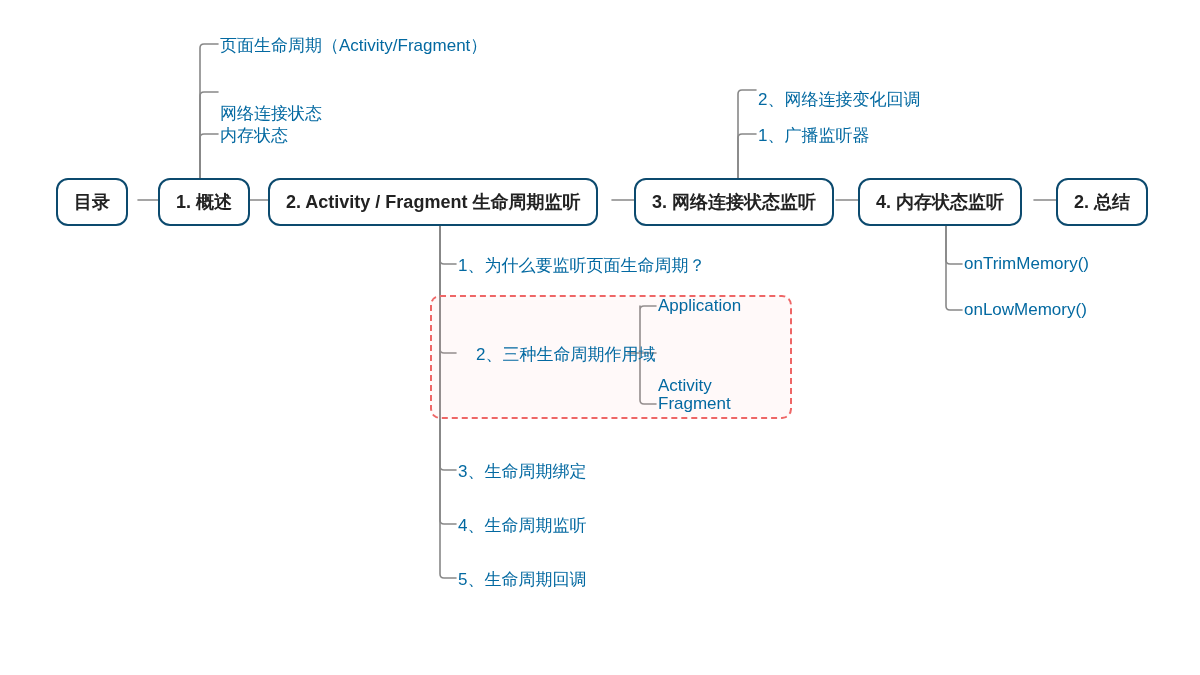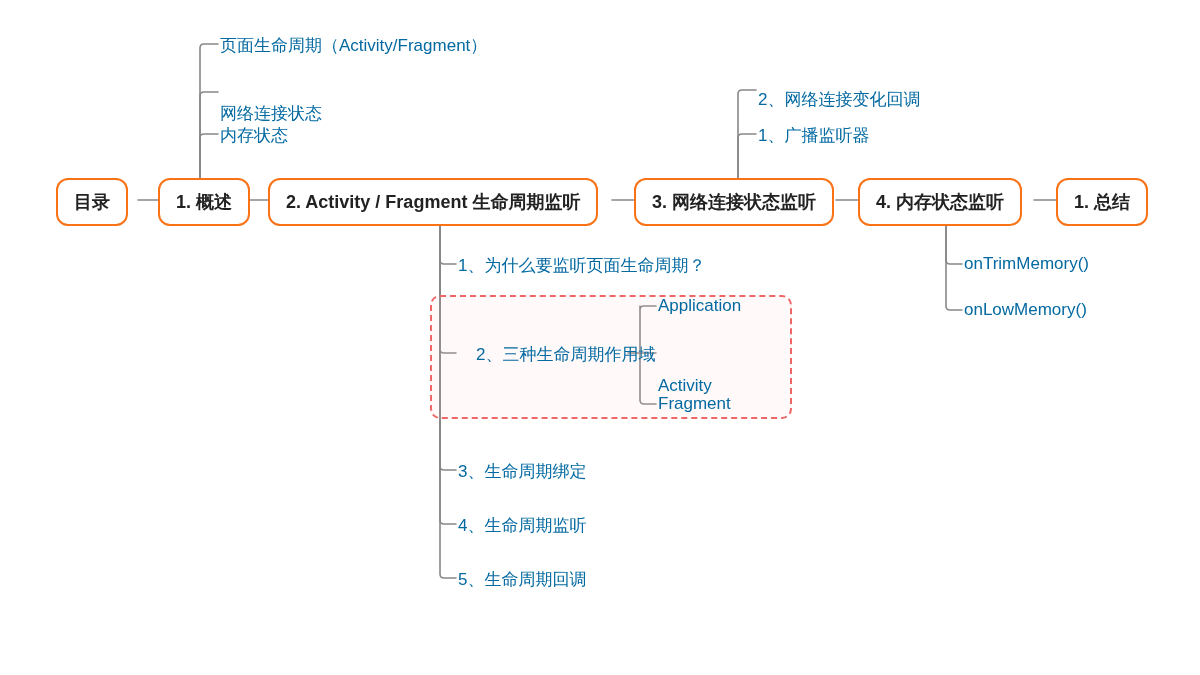--- a/index.html
+++ b/index.html
@@ -1,17 +1,17 @@
 <!DOCTYPE html>
 <html><head>
 <meta charset="utf-8">
 <style>
   html,body{margin:0;padding:0;background:#fff;font-family:"Helvetica Neue",Arial,"PingFang SC","Hiragino Sans GB","Microsoft YaHei",sans-serif;color:#444;}
   .canvas{position:relative;width:1200px;height:675px;}
-  .node{position:absolute;border:2px solid #f97316;border-radius:12px;padding:10px 16px;font-size:18px;font-weight:600;color:#222;background:#fff;white-space:nowrap;box-sizing:border-box;}
+  .node{position:absolute;border:2px solid #0c4a6e;border-radius:12px;padding:10px 16px;font-size:18px;font-weight:600;color:#222;background:#fff;white-space:nowrap;box-sizing:border-box;}
   .label{position:absolute;font-size:17px;color:#0369a1;white-space:nowrap;}
   .highlight{position:absolute;border:2px dashed #e66;border-radius:10px;background:rgba(255,200,200,0.10);}
   svg.edges{position:absolute;left:0;top:0;width:1200px;height:675px;pointer-events:none;}
   svg.edges path,svg.edges line{stroke:#888;stroke-width:1.6;fill:none;stroke-linecap:round;}
 </style>
 </head>
 <body>
 
 <div class="canvas">
 
@@ -41,21 +41,21 @@
 
     <path d="M946 222 L946 260 Q946 264 950 264 L962 264"></path>
     <path d="M946 222 L946 306 Q946 310 950 310 L962 310"></path>
   </svg>
 
   <div class="node" style="left:56px;top:178px;"><span>目录</span></div>
   <div class="node" style="left:158px;top:178px;"><span>1. 概述</span></div>
   <div class="node" style="left:268px;top:178px;"><span>2. Activity / Fragment 生命周期监听</span></div>
   <div class="node" style="left:634px;top:178px;"><span>3. 网络连接状态监听</span></div>
   <div class="node" style="left:858px;top:178px;"><span>4. 内存状态监听</span></div>
-  <div class="node" style="left:1056px;top:178px;"><span>1. 总结</span></div>
+  <div class="node" style="left:1056px;top:178px;"><span>2. 总结</span></div>
 
   <div class="label" style="left:220px;top:34px;">页面生命周期（Activity/Fragment）</div>
   <div class="label" style="left:220px;top:82px;margin-top:20px;">网络连接状态</div>
   <div class="label" style="left:220px;top:124px;">内存状态</div>
 
   <div class="label" style="left:758px;top:88px;">2、网络连接变化回调</div>
   <div class="label" style="left:758px;top:124px;">1、广播监听器</div>
 
   <div class="highlight" style="left:430px;top:295px;width:358px;height:120px;"></div>
 

